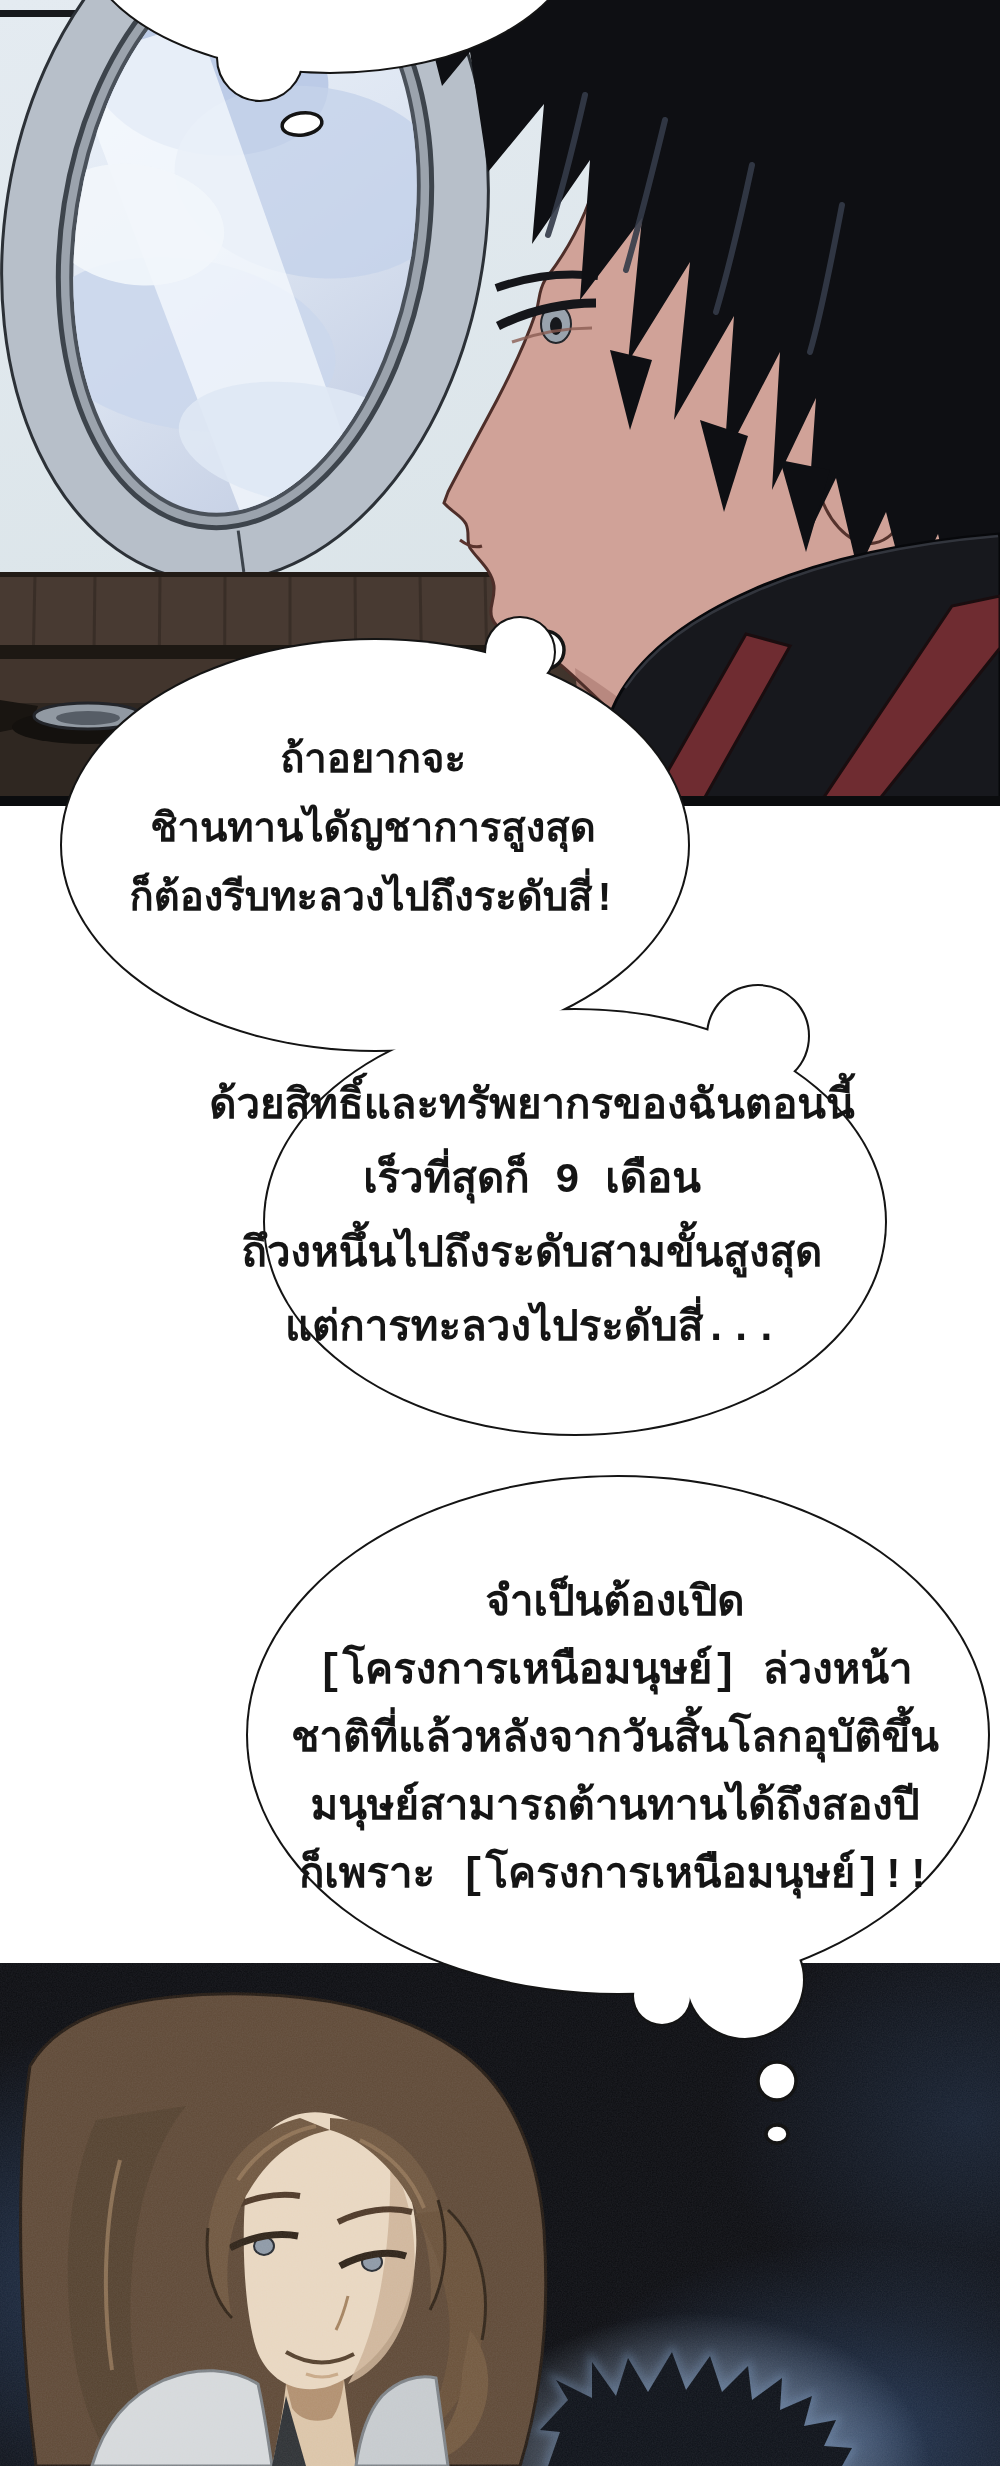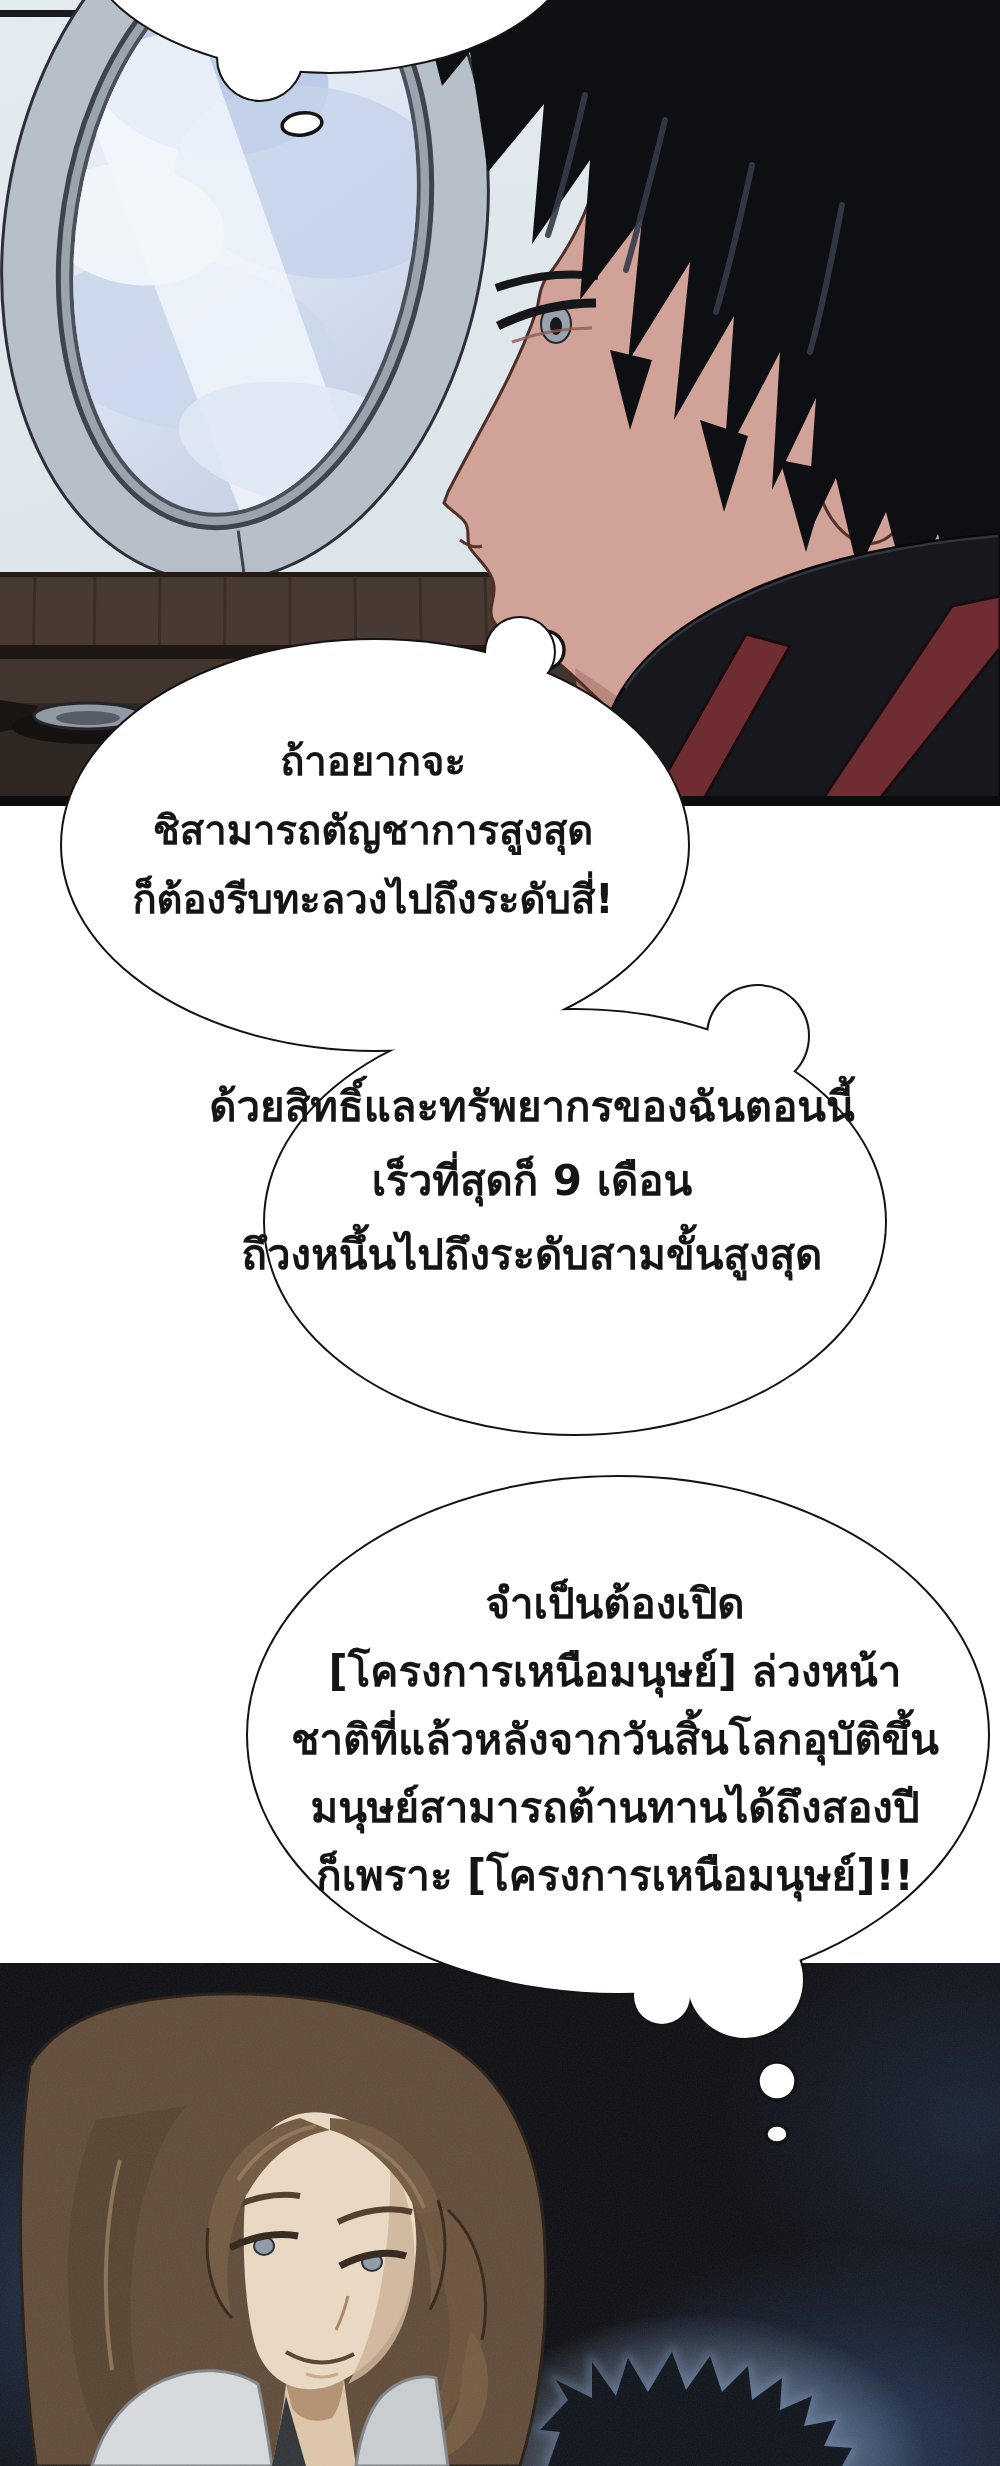--- a/index.html
+++ b/index.html
@@ -20,21 +20,21 @@
   .page{
     position:relative;width:1000px;height:2466px;
     background:var(--paper);overflow:hidden;
     font-family:"DejaVu Sans","Liberation Sans",sans-serif;
   }
   .art{position:absolute;left:0;top:0;z-index:0;}
   .bubble-text{
     position:absolute;z-index:2;text-align:center;
     color:var(--text-ink);font-weight:600;
   }
-  .bubble-text .line{white-space:nowrap;}
+  .bubble-text .line{white-space:nowrap;font-family:Liberation Mono, monospace;}
   #t1{left:43px;top:727px;width:660px;font-size:40px;line-height:69px;}
   #t2{left:137px;top:1070px;width:790px;font-size:42px;line-height:74px;}
   #t3{left:215px;top:1570px;width:800px;font-size:42px;line-height:68px;}
   .bub-stroke{fill:var(--bubble-fill);stroke:var(--ink);stroke-width:4;}
   .bub-fill{fill:var(--bubble-fill);}
   .trail{fill:var(--bubble-fill);stroke:var(--ink);stroke-width:3.5;}
 </style>
 </head>
 <body>
 
@@ -258,28 +258,29 @@
     <ellipse class="bub-fill" cx="618" cy="1735" rx="370" ry="258"></ellipse>
     <circle class="bub-fill" cx="745" cy="1980" r="58"></circle>
     <circle class="bub-fill" cx="662" cy="1996" r="28"></circle>
     <circle class="trail" cx="777" cy="2081" r="19"></circle>
     <ellipse class="trail" cx="777" cy="2134" rx="11" ry="9"></ellipse>
   </g>
 </svg>
 
 <div class="bubble-text" id="t1">
   <div class="line">ถ้าอยากจะ</div>
-  <div class="line">ชิสามารถตัญชาการสูงสุด</div>
+  <div class="line">ชิานทานไดัญชาการสูงสุด</div>
   <div class="line">ก็ต้องรีบทะลวงไปถึงระดับสี่!</div>
 </div>
 
 <div class="bubble-text" id="t2">
   <div class="line">ด้วยสิทธิ์และทรัพยากรของฉันตอนนี้</div>
   <div class="line">เร็วที่สุดก็ 9 เดือน</div>
   <div class="line">ถึวงหนึ้นไปถึงระดับสามขั้นสูงสุด</div>
+  <div class="line">แต่การทะลวงไประดับสี่...</div>
 </div>
 
 <div class="bubble-text" id="t3">
   <div class="line">จำเป็นต้องเปิด</div>
   <div class="line">[โครงการเหนือมนุษย์] ล่วงหน้า</div>
   <div class="line">ชาติที่แล้วหลังจากวันสิ้นโลกอุบัติขึ้น</div>
   <div class="line">มนุษย์สามารถต้านทานได้ถึงสองปี</div>
   <div class="line">ก็เพราะ [โครงการเหนือมนุษย์]!!</div>
 </div>
 

